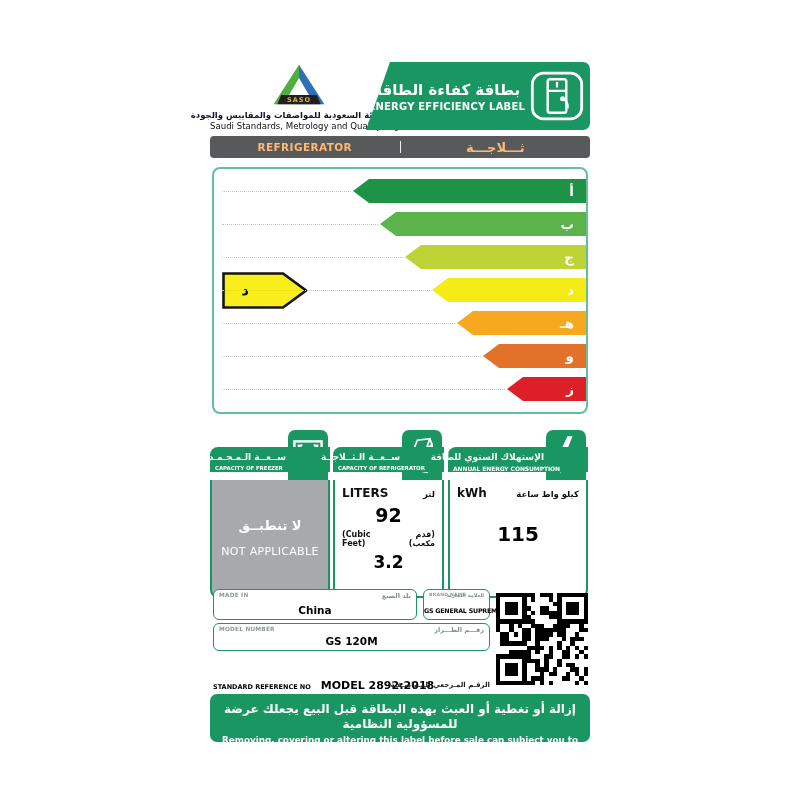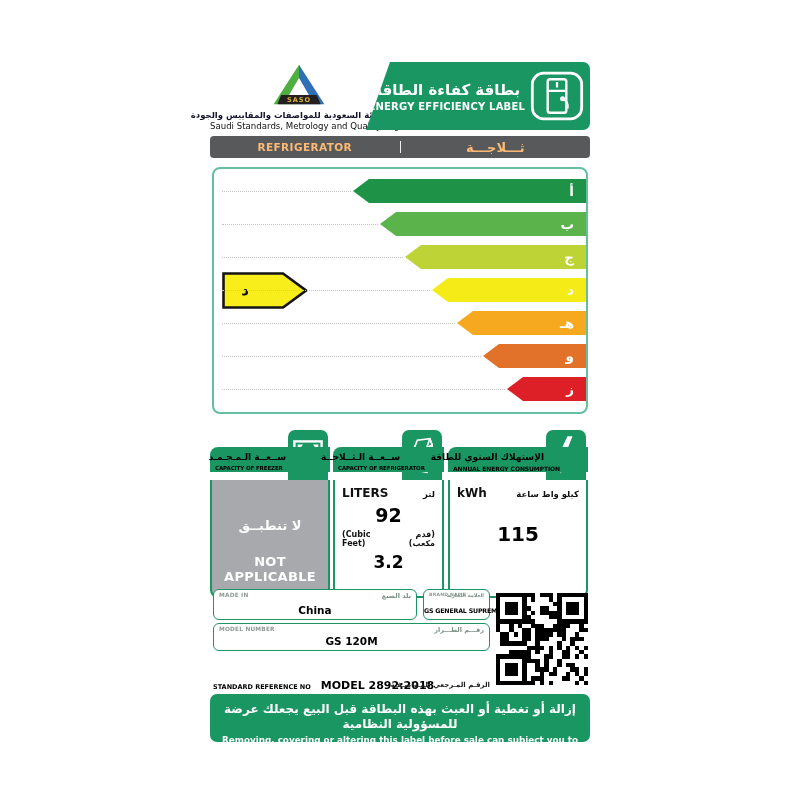--- a/index.html
+++ b/index.html
@@ -39,28 +39,28 @@
     color:#fff; font-size:13.5px; font-weight:bold; }
   .pointer { position:absolute; left:8px; width:86px; height:37px; }
   .pointer-letter { position:absolute; left:0; top:0; width:62px; height:37px; line-height:37px;
     text-align:center; font-size:15px; font-weight:bold; color:#101010; }
 
   
   .panel { position:absolute; top:370px; height:168px; }
   .panel-tab { position:absolute; top:0; right:2px; width:40px; height:50px; background:var(--green);
     border-radius:7px 7px 0 0; display:flex; align-items:center; justify-content:center; }
   .panel-head { position:absolute; top:17px; left:0; right:0; height:25px; background:var(--green);
-    border-radius:8px 0 0 0; color:#000000; padding:4px 44px 0 5px; }
+    border-radius:8px 0 0 0; color:#ffffff; padding:4px 44px 0 5px; }
   .ph-ar { text-align:right; font-size:9px; font-weight:bold; line-height:12px; white-space:nowrap; }
   .ph-en { text-align:left; font-size:5.5px; font-weight:bold; letter-spacing:-0.1px; margin-top:2px; white-space:nowrap; }
   .panel-body { position:absolute; top:50px; left:0; right:0; bottom:0; background:#fff;
     border:2px solid var(--green); border-top:none; border-radius:0 0 8px 8px; padding:6px 7px; }
   .panel-body.gray { background:#a7a9ac; text-align:center; color:#fff; }
   .na-ar { font-size:13px; font-weight:bold; margin-top:32px; }
-  .na-en { font-size:13px; font-weight:bold; margin-top:21px; letter-spacing:0.3px; }
+  .na-en { font-size:11px; font-weight:normal; margin-top:12px; letter-spacing:0.3px; }
   .unit-row { display:flex; justify-content:space-between; align-items:baseline; color:#111; }
   .unit-en { font-size:12px; font-weight:bold; }
   .unit-ar { font-size:8.5px; font-weight:bold; }
   .big-val { text-align:center; font-size:19px; font-weight:bold; color:#000; margin-top:6px; }
   .big-val.mid { margin-top:4px; margin-bottom:4px; }
   .energy-val { margin-top:22px; font-size:20px; }
 
   
   .ibox { position:absolute; border:1.5px solid var(--green); border-radius:6px; background:#fff; }
   .ibox .lab-en { position:absolute; top:2px; left:5px; font-size:5.8px; font-weight:bold; color:#8f9a94; letter-spacing:0.2px; }

